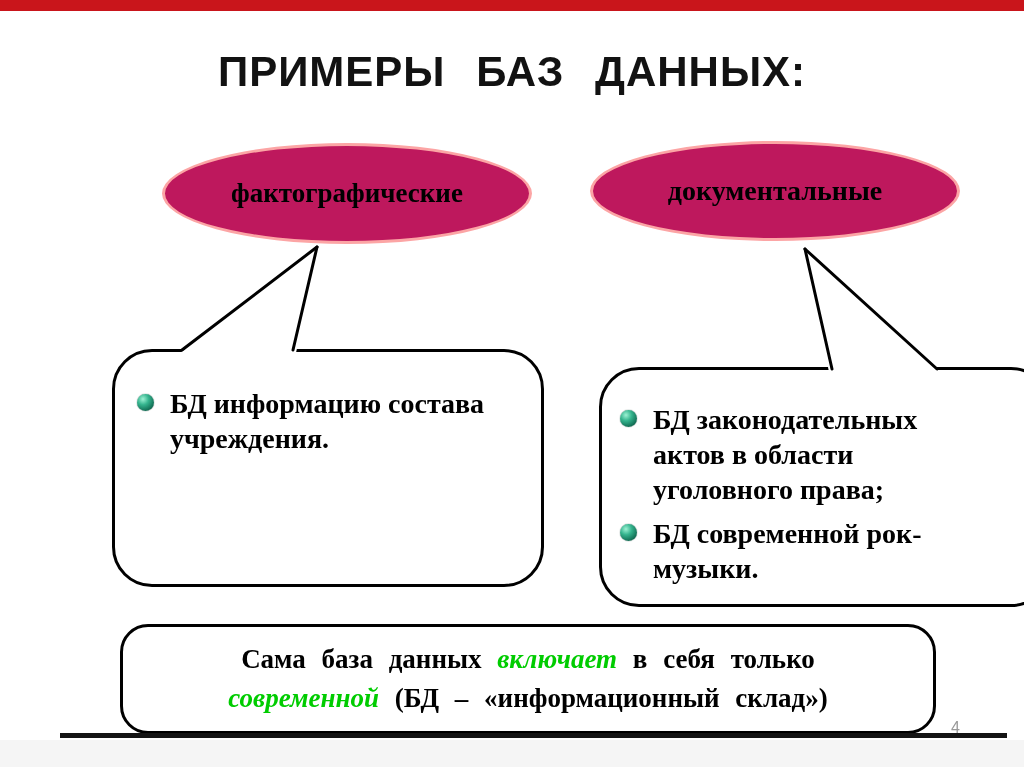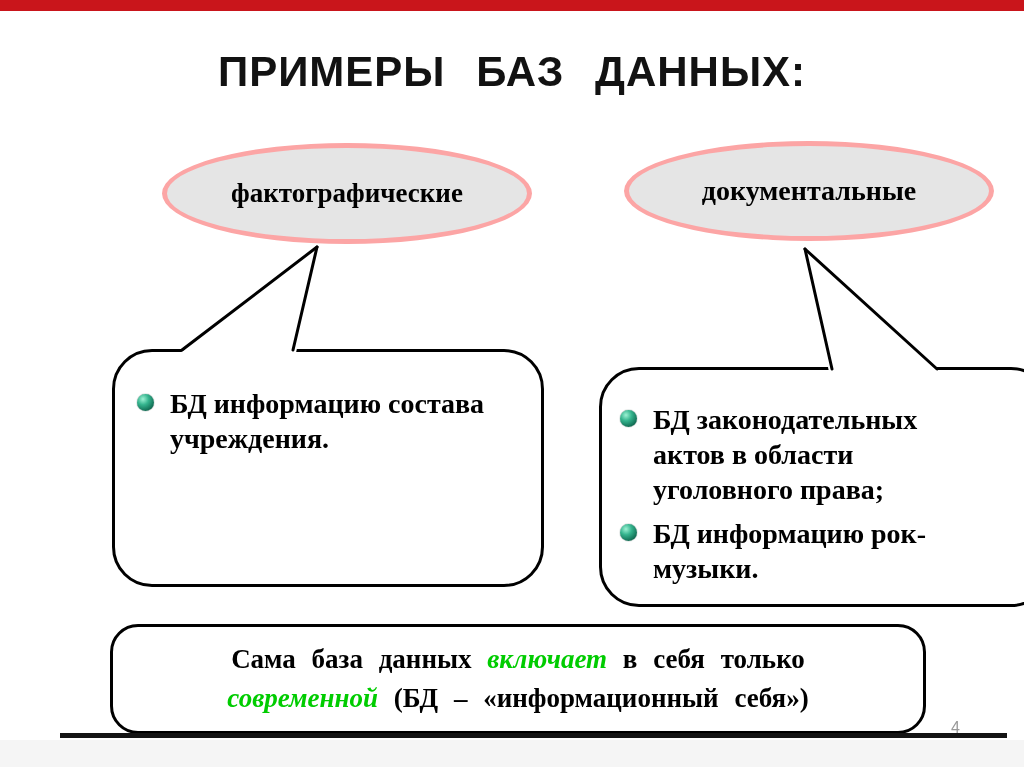--- a/index.html
+++ b/index.html
@@ -17,32 +17,32 @@
   .top-accent-bar{
     position:absolute;left:0;top:0;width:1024px;height:11px;
     background:var(--top-bar,#c9151b);
   }
   .slide-title{
     position:absolute;left:0;top:48px;width:100%;text-align:center;
     font-family:"Liberation Sans", sans-serif;font-weight:bold;
     font-size:42px;letter-spacing:1px;word-spacing:18px;color:#121212;
   }
   .ellipse{
-    position:absolute;border:5px solid #fca5a5;border-radius:50%;background:#e5e5e5;
+    position:absolute;border:3px solid #fca5a5;border-radius:50%;background:#be185d;
     display:flex;align-items:center;justify-content:center;
     font-weight:bold;font-size:27px;z-index:3;text-align:center;
   }
   .ellipse.left{left:162px;top:143px;width:370px;height:101px;}
-  .ellipse.right{left:624px;top:141px;width:370px;height:100px;font-size:28px;}
+  .ellipse.right{left:590px;top:141px;width:370px;height:100px;font-size:28px;}
   .bubble{
     position:absolute;border:3px solid #000;border-radius:40px;background:#fff;z-index:1;
   }
   .bubble.fact{left:112px;top:349px;width:432px;height:238px;}
   .bubble.doc{left:599px;top:367px;width:452px;height:240px;}
-  .bubble.summary{left:110px;top:624px;width:816px;height:110px;border-radius:28px;}
+  .bubble.summary{left:120px;top:624px;width:816px;height:110px;border-radius:28px;}
   .tails-svg{position:absolute;left:0;top:0;z-index:2;pointer-events:none;}
   .bullet-list{position:absolute;}
   .bubble.fact .bullet-list{left:22px;top:34px;}
   .bubble.doc .bullet-list{left:18px;top:32px;}
   .bullet-item{display:flex;align-items:flex-start;margin-bottom:9px;}
   .sphere{
     flex:none;width:17px;height:17px;border-radius:50%;margin-top:8px;margin-right:16px;
     background:radial-gradient(circle at 35% 30%, #9df2d4 0%, #35b48e 35%, #15755a 70%, #063d2e 100%);
     box-shadow:0 0 1px #043327;
   }
@@ -98,40 +98,40 @@
   </div>
 
   <div class="bubble doc">
     <div class="bullet-list">
       <div class="bullet-item">
         <span class="sphere"></span>
         <span class="bullet-text">БД законодательных актов в области уголовного права;</span>
       </div>
       <div class="bullet-item">
         <span class="sphere"></span>
-        <span class="bullet-text">БД информацию рок-музыки.</span>
+        <span class="bullet-text">БД современной рок-музыки.</span>
       </div>
     </div>
   </div>
 
   <svg class="tails-svg" width="1024" height="767">
 
     <polygon points="317,247 180,353 296,353" fill="#ffffff"></polygon>
     <line x1="317" y1="247" x2="182" y2="350" stroke="#000" stroke-width="3" stroke-linecap="round"></line>
     <line x1="317" y1="247" x2="293" y2="350" stroke="#000" stroke-width="3" stroke-linecap="round"></line>
 
     <polygon points="805,249 829,372 940,372" fill="#ffffff"></polygon>
     <line x1="805" y1="249" x2="832" y2="369" stroke="#000" stroke-width="3" stroke-linecap="round"></line>
     <line x1="805" y1="249" x2="937" y2="369" stroke="#000" stroke-width="3" stroke-linecap="round"></line>
   </svg>
 
   <div class="bubble summary">
     <div class="summary-text">
       <div><span>Сама база данных </span><span class="hl">включает</span><span> в себя только</span></div>
-      <div><span class="hl">современной</span><span> (БД – «информационный себя»)</span></div>
+      <div><span class="hl">современной</span><span> (БД – «информационный склад»)</span></div>
     </div>
   </div>
 
   <div class="bottom-rule"></div>
   <div class="bottom-strip"></div>
   <div class="page-number">4</div>
 
 </div>
 
 </body></html>

